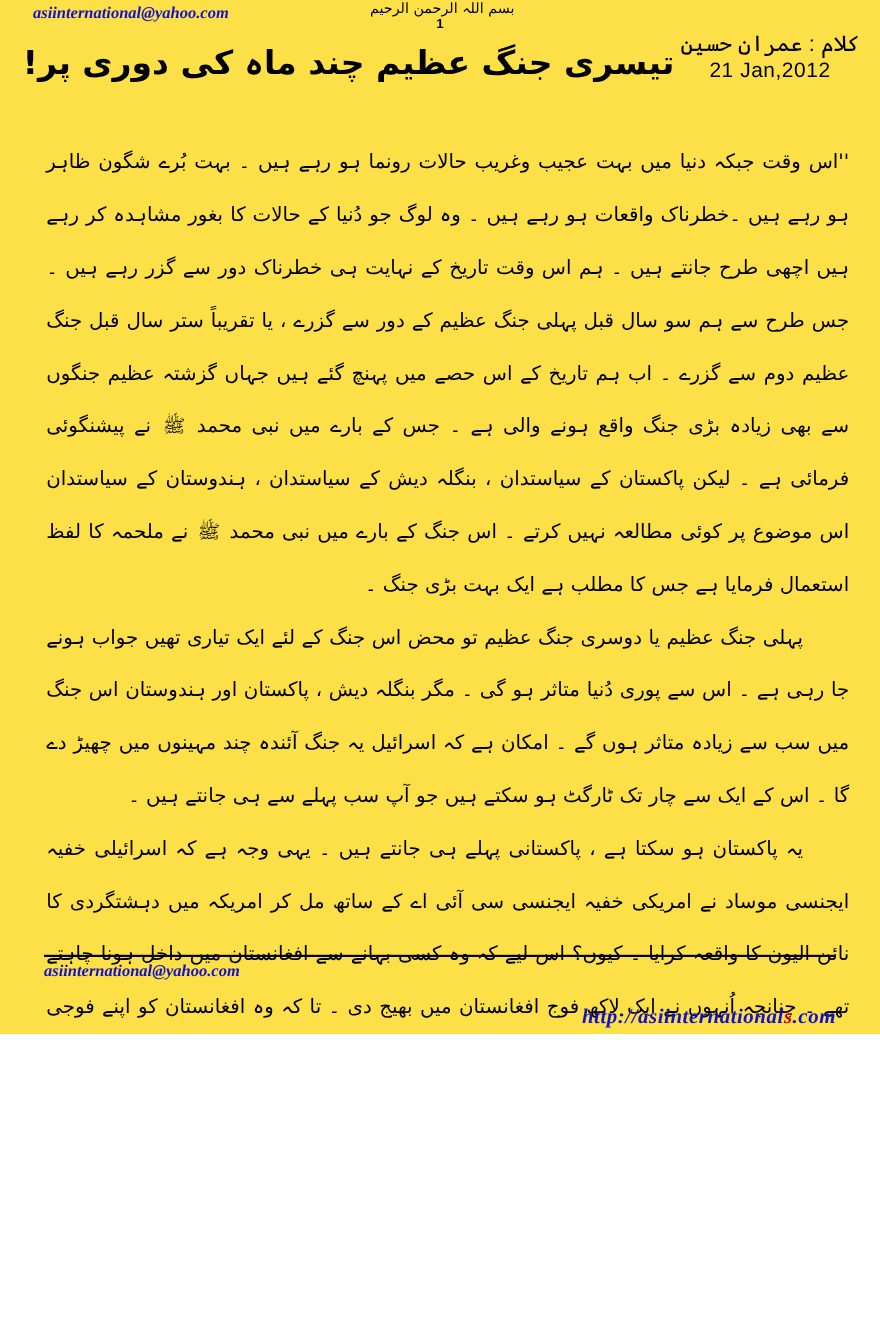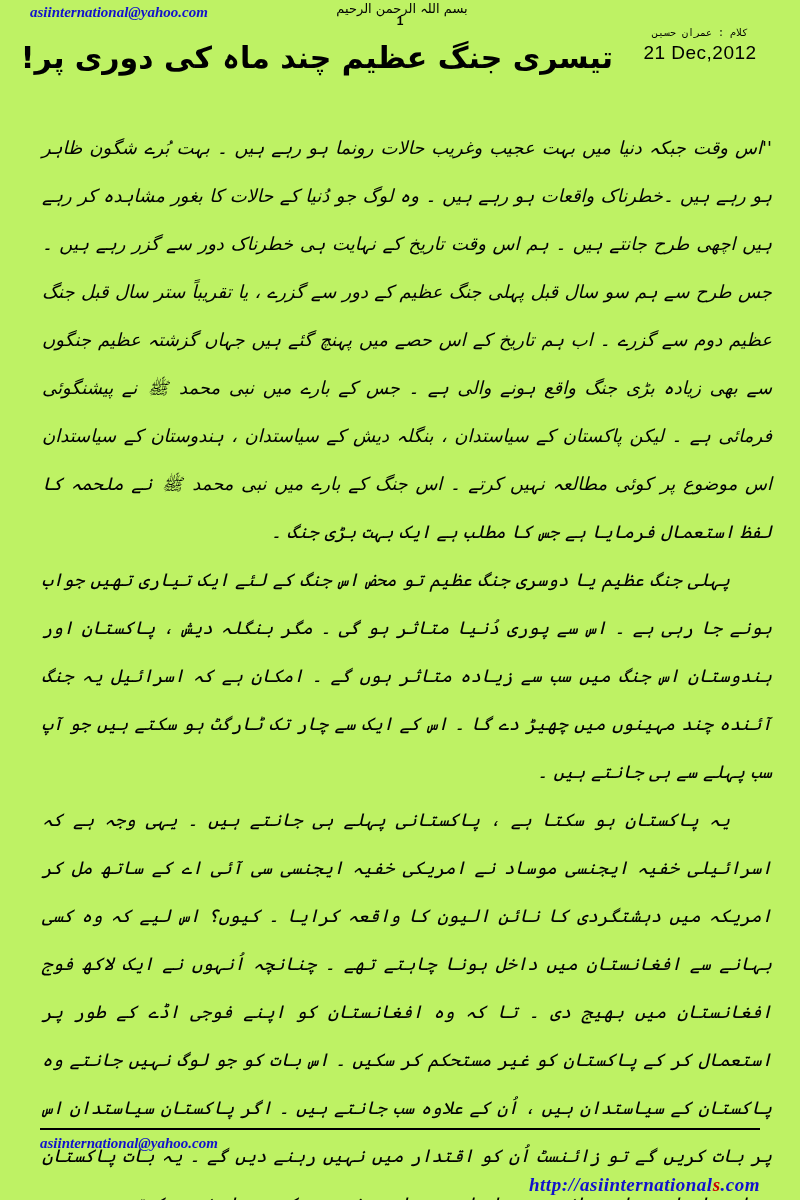--- a/index.html
+++ b/index.html
@@ -4,22 +4,22 @@
 <title>Urdu Article Page</title>
 <style>
   html, body {
     margin: 0;
     padding: 0;
     background: #ffffff;
   }
   .page {
     position: relative;
     width: 800px;
-    height: 1200px;
-    background: #bef264;
+    height: 940px;
+    background: #fde047;
     overflow: hidden;
     box-sizing: border-box;
   }
 
   
   .header {
     position: relative;
     height: 118px;
     width: 800px;
   }
@@ -62,22 +62,22 @@
   }
   .hdr-byline {
     position: absolute;
     top: 28px;
     left: 610px;
     width: 180px;
     text-align: center;
     direction: rtl;
   }
   .byline-author {
-    font-family: Liberation Mono, monospace;
-    font-size: 10px;
+    font-family: Liberation Sans, sans-serif;
+    font-size: 20px;
     color: #000000;
     line-height: 1.25;
     white-space: nowrap;
   }
   .byline-date {
     direction: ltr;
     font-family: "Liberation Sans", sans-serif;
     font-size: 19px;
     color: #000000;
     letter-spacing: 0.5px;
@@ -109,21 +109,20 @@
     text-align-last: right;
     font-family: "DejaVu Sans", sans-serif;
     font-size: 18px;
     line-height: 48px;
     color: #000000;
   }
   .article p {
     margin: 0 0 0 14px;
     padding: 0;
     text-indent: 0;
-    font-style: italic;
   }
   .article p.indent {
     text-indent: 42px;
   }
   .sws {
     font-family: "DejaVu Sans", sans-serif;
     font-size: 17px;
     padding: 0 2px;
   }
 
@@ -180,21 +179,21 @@
   <div class="header">
 
     <div class="hdr-email">asiinternational@yahoo.com</div>
 
     <div class="hdr-bismillah">بسم اللہ الرحمن الرحیم</div>
 
     <div class="hdr-pagenum">1</div>
 
     <div class="hdr-byline">
       <div class="byline-author">کلام : عمران حسین</div>
-      <div class="byline-date">21 Dec,2012</div>
+      <div class="byline-date">21 Jan,2012</div>
     </div>
 
     <div class="hdr-title">تیسری جنگ عظیم چند ماہ کی دوری پر!</div>
   </div>
 
   <div class="article" id="article-body">
       <p>''اس وقت جبکہ دنیا میں بہت عجیب وغریب حالات رونما ہو رہے ہیں ۔ بہت بُرے شگون ظاہر ہو رہے ہیں ۔خطرناک واقعات ہو رہے ہیں ۔ وہ لوگ جو دُنیا کے حالات کا بغور مشاہدہ کر رہے ہیں اچھی طرح جانتے ہیں ۔ ہم اس وقت تاریخ کے نہایت ہی خطرناک دور سے گزر رہے ہیں ۔ جس طرح سے ہم سو سال قبل پہلی جنگ عظیم کے دور سے گزرے ، یا تقریباً ستر سال قبل جنگ عظیم دوم سے گزرے ۔ اب ہم تاریخ کے اس حصے میں پہنچ گئے ہیں جہاں گزشتہ عظیم جنگوں سے بھی زیادہ بڑی جنگ واقع ہونے والی ہے ۔ جس کے بارے میں نبی محمد <span class="sws">ﷺ</span> نے پیشنگوئی فرمائی ہے ۔ لیکن پاکستان کے سیاستدان ، بنگلہ دیش کے سیاستدان ، ہندوستان کے سیاستدان اس موضوع پر کوئی مطالعہ نہیں کرتے ۔ اس جنگ کے بارے میں نبی محمد <span class="sws">ﷺ</span> نے ملحمہ کا لفظ استعمال فرمایا ہے جس کا مطلب ہے ایک بہت بڑی جنگ ۔</p>
       <p class="indent">پہلی جنگ عظیم یا دوسری جنگ عظیم تو محض اس جنگ کے لئے ایک تیاری تھیں جواب ہونے جا رہی ہے ۔ اس سے پوری دُنیا متاثر ہو گی ۔ مگر بنگلہ دیش ، پاکستان اور ہندوستان اس جنگ میں سب سے زیادہ متاثر ہوں گے ۔ امکان ہے کہ اسرائیل یہ جنگ آئندہ چند مہینوں میں چھیڑ دے گا ۔ اس کے ایک سے چار تک ٹارگٹ ہو سکتے ہیں جو آپ سب پہلے سے ہی جانتے ہیں ۔</p>
       <p class="indent">یہ پاکستان ہو سکتا ہے ، پاکستانی پہلے ہی جانتے ہیں ۔ یہی وجہ ہے کہ اسرائیلی خفیہ ایجنسی موساد نے امریکی خفیہ ایجنسی سی آئی اے کے ساتھ مل کر امریکہ میں دہشتگردی کا نائن الیون کا واقعہ کرایا ۔ کیوں؟ اس لیے کہ وہ کسی بہانے سے افغانستان میں داخل ہونا چاہتے تھے ۔ چنانچہ اُنہوں نے ایک لاکھ فوج افغانستان میں بھیج دی ۔ تا کہ وہ افغانستان کو اپنے فوجی اڈے کے طور پر استعمال کر کے پاکستان کو غیر مستحکم کر سکیں ۔ اس بات کو جو لوگ نہیں جانتے وہ پاکستان کے سیاستدان ہیں ، اُن کے علاوہ سب جانتے ہیں ۔ اگر پاکستان سیاستدان اس پر بات کریں گے تو زائنسٹ اُن کو اقتدار میں نہیں رہنے دیں گے ۔ یہ بات پاکستان سیاستدان اچھی طرح جانتے ہیں اس لیے وہ اس موضوع پر کبھی بات نہیں کرتے ۔</p>
       <p class="indent">چنانچہ پاکستان پر حملے کی تیاری نائن الیون کے وقت سے کی جا رہی ہے ، دس سال پہلے سے ۔ پاکستان پر حملے کا مقصد اس کے ایٹمی اثاثوں اور ایٹمی ہتھیاروں کو تباہ کرنا ہے ۔ کیوں؟ کیونکہ اسرائیل دُنیا پر حکمرانی کرنا چاہتا ہے ۔ جو بھی قرآن اور احادیث کو غور سے پڑھتا ہے یہ بات اچھی طرح جانتا ہے ۔ اس کے لئے میری کتاب یروشلم اور قرآن پڑھیں ۔</p>

